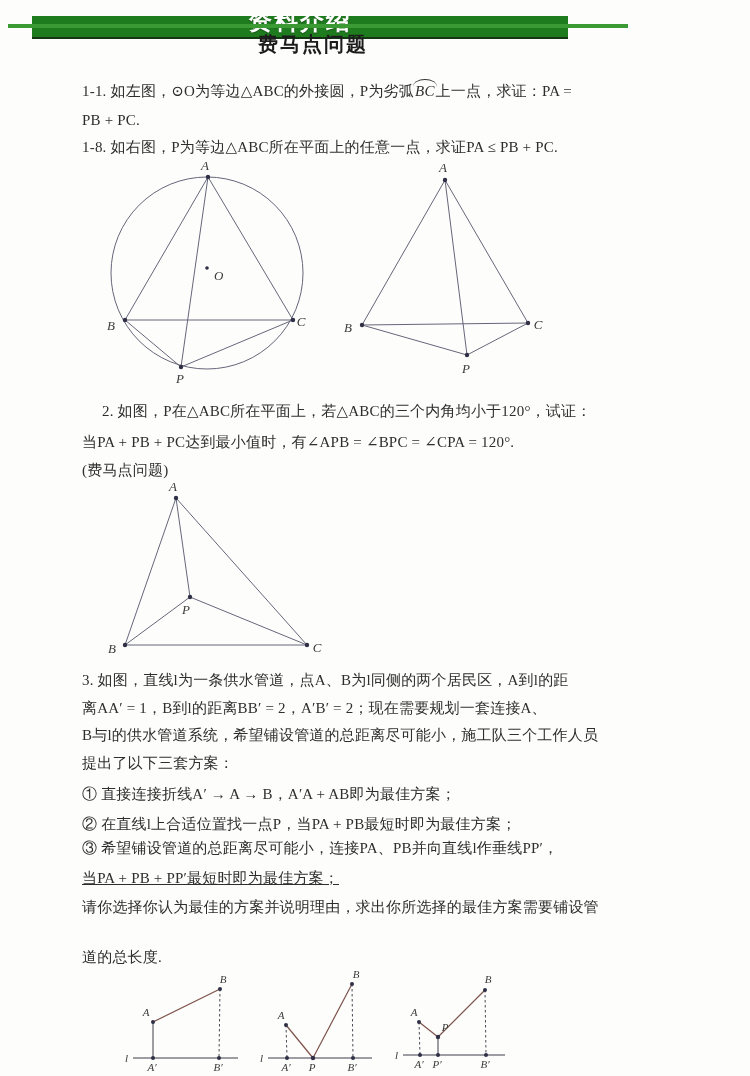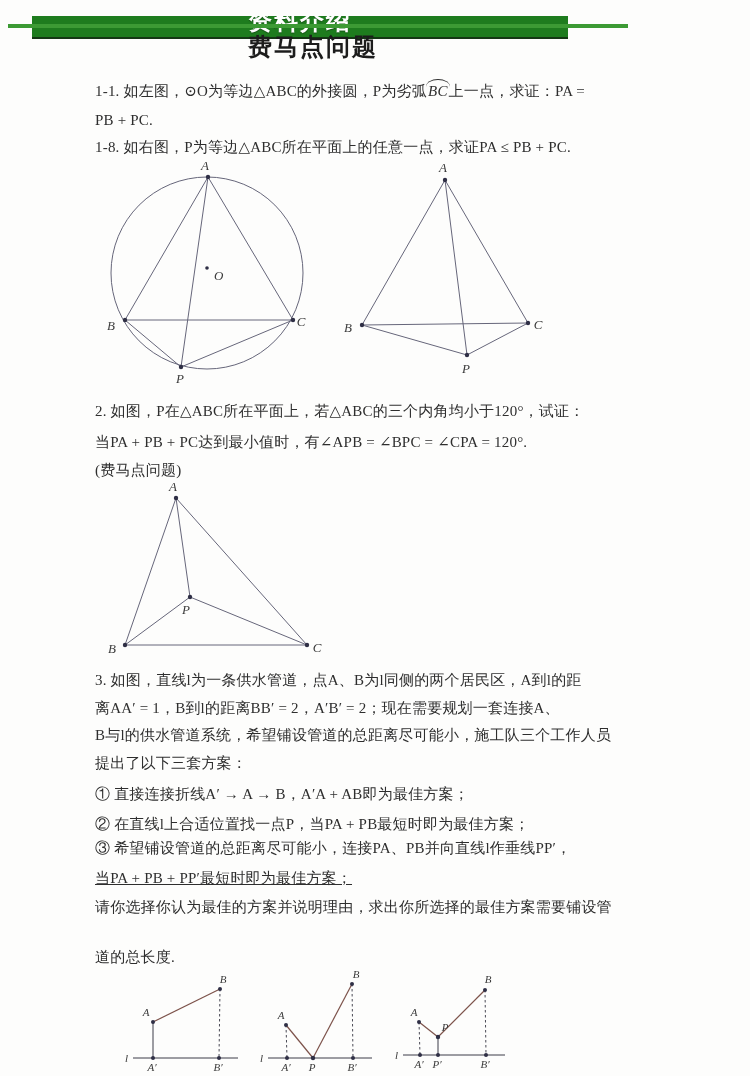--- a/index.html
+++ b/index.html
@@ -19,24 +19,24 @@
     font-weight:bold; font-size:24px; color:#ffffff; letter-spacing:2px;
     line-height:1; text-shadow:0 1px 1px rgba(0,0,0,0.35);
   }
   .banner-strip {
     position:absolute; left:8px; top:24px; width:620px; height:4px;
     background:#3c9a34;
   }
   .doc-title {
     position:absolute; left:0; top:31px; width:626px; text-align:center;
     font-family:"Liberation Sans","DejaVu Sans",sans-serif;
-    font-weight:bold; font-size:24px; color:#1c1c1c; letter-spacing:2px;
+    font-weight:bold; font-size:20px; color:#1c1c1c; letter-spacing:2px;
   }
   .tl {
-    position:absolute; left:95px; white-space:nowrap;
+    position:absolute; left:82px; white-space:nowrap;
     font-size:15px; letter-spacing:0.2px; color:#2e2e2e; line-height:17px;
   }
   .overarc { position:relative; font-style:italic; display:inline-block; padding:0 1px; }
   .overarc::before {
     content:""; position:absolute; left:-1px; right:-1px; top:-4px; height:7px;
     border-top:1.4px solid #333;
     border-radius:50% 50% 0 0 / 100% 100% 0 0;
   }
   svg.diagram { position:absolute; overflow:visible; }
   .geo { stroke:#66667a; stroke-width:1; fill:none; }
@@ -90,21 +90,21 @@
   <circle cx="110" cy="20" r="2.2" class="dot"></circle>
   <circle cx="27" cy="165" r="2.2" class="dot"></circle>
   <circle cx="193" cy="163" r="2.2" class="dot"></circle>
   <circle cx="132" cy="195" r="2.2" class="dot"></circle>
   <text x="108" y="12" text-anchor="middle" class="lab">A</text>
   <text x="13" y="172" text-anchor="middle" class="lab">B</text>
   <text x="203" y="169" text-anchor="middle" class="lab">C</text>
   <text x="131" y="213" text-anchor="middle" class="lab">P</text>
 </svg>
 
-<div class="tl" style="top:403px;">2. 如图，P在△ABC所在平面上，若△ABC的三个内角均小于120°，试证：</div>
+<div class="tl" style="top:403px;margin-left:20px;">2. 如图，P在△ABC所在平面上，若△ABC的三个内角均小于120°，试证：</div>
 <div class="tl" style="top:434px;">当PA + PB + PC达到最小值时，有∠APB = ∠BPC = ∠CPA = 120°.</div>
 <div class="tl" style="top:462px;">(费马点问题)</div>
 
 <svg class="diagram" style="left:100px; top:483px;" width="240" height="180">
   <polygon points="76,15 25,162 207,162" class="geo"></polygon>
   <line x1="76" y1="15" x2="90" y2="114" class="geo"></line>
   <line x1="25" y1="162" x2="90" y2="114" class="geo"></line>
   <line x1="207" y1="162" x2="90" y2="114" class="geo"></line>
   <circle cx="76" cy="15" r="2.2" class="dot"></circle>
   <circle cx="25" cy="162" r="2.2" class="dot"></circle>

